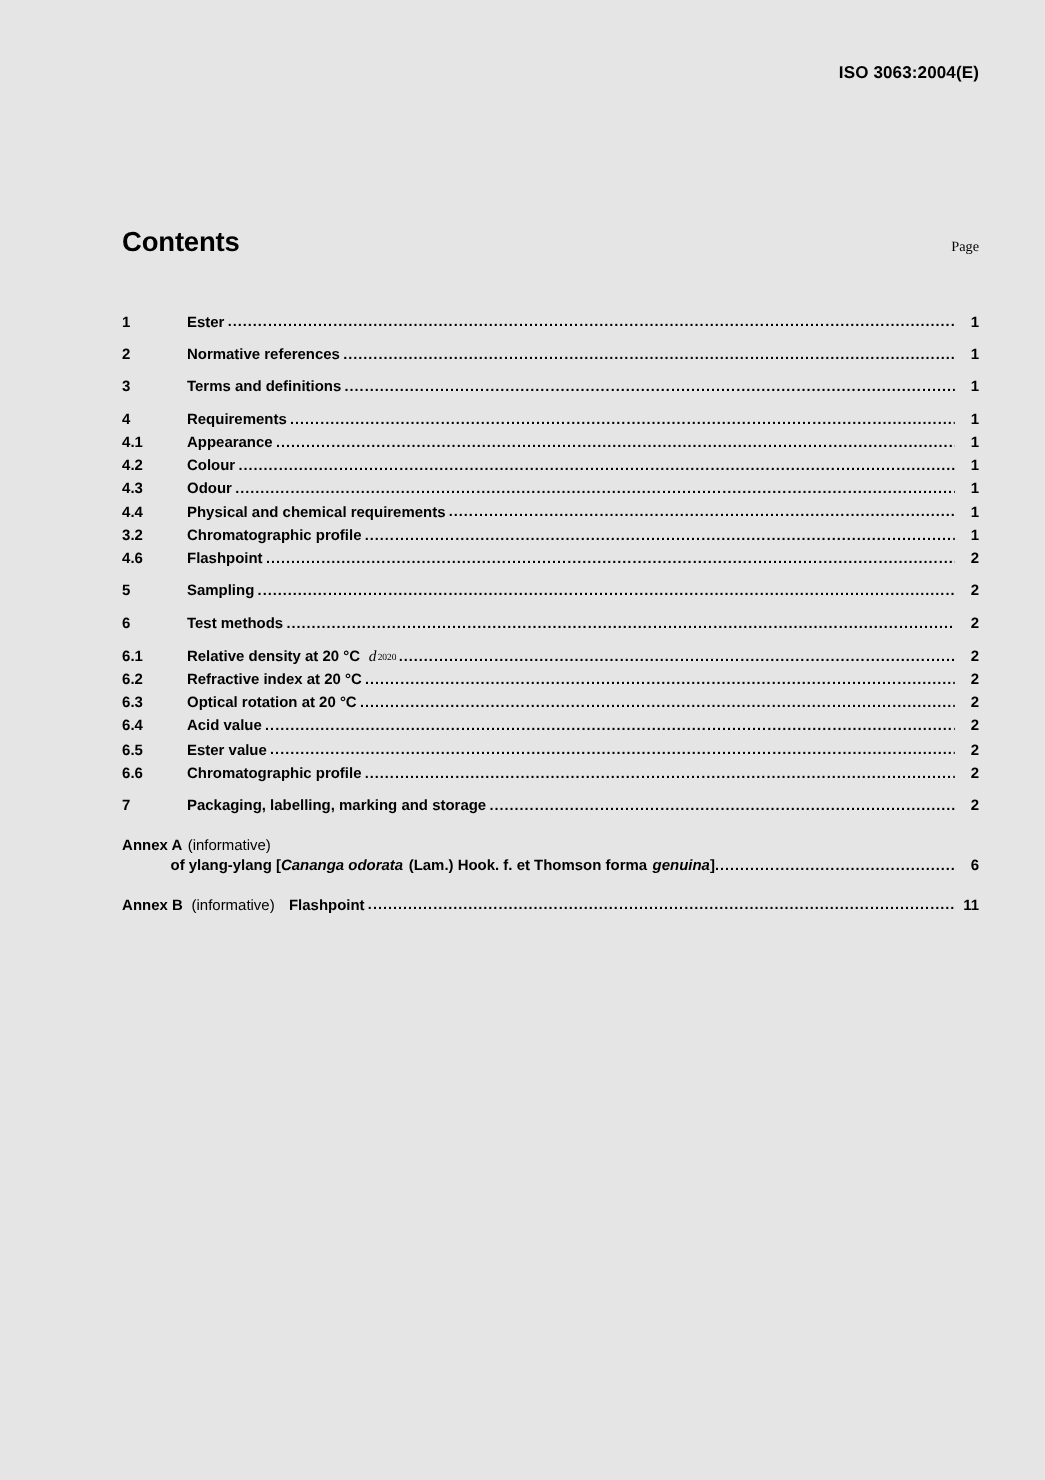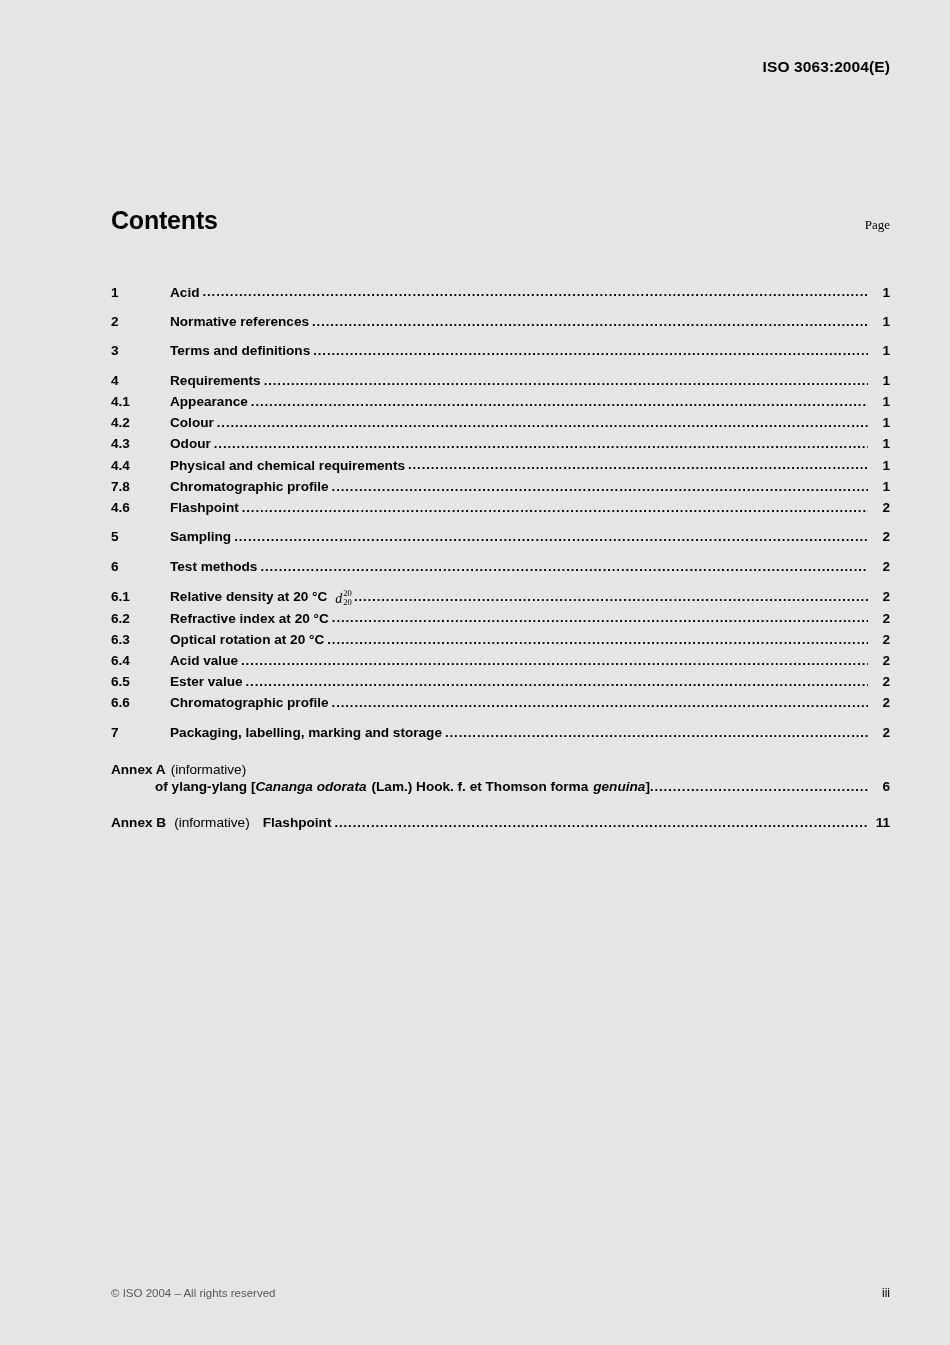--- a/index.html
+++ b/index.html
@@ -139,21 +139,21 @@
     font-family: "Liberation Serif", serif;
     font-style: italic;
     font-weight: normal;
     font-size: 14px;
     padding: 0 2px 0 5px;
     position: relative;
     top: 1px;
   }
   .dsym .stack {
     display: inline-flex;
-    flex-direction: column;
+    flex-direction: row;
     font-size: 8.6px;
     line-height: 1.05;
     font-style: normal;
     padding-left: 1px;
     position: relative;
     top: -0.5px;
   }
   .dsym .stack span { font-style: normal; }
 
   
@@ -183,21 +183,21 @@
   <div class="contents-head">
     <div class="contents-title">Contents</div>
     <div class="page-label">Page</div>
   </div>
 
   <div class="toc">
 
 
     <div class="toc-row gap-lg">
       <span class="toc-num">1</span>
-      <span class="toc-text">Acid</span>
+      <span class="toc-text">Ester</span>
       <span class="leader"></span>
       <span class="toc-page">1</span>
     </div>
 
     <div class="toc-row gap-lg">
       <span class="toc-num">2</span>
       <span class="toc-text">Normative references</span>
       <span class="leader"></span>
       <span class="toc-page">1</span>
     </div>
@@ -238,21 +238,21 @@
     </div>
 
     <div class="toc-row gap-sm">
       <span class="toc-num">4.4</span>
       <span class="toc-text">Physical and chemical requirements</span>
       <span class="leader"></span>
       <span class="toc-page">1</span>
     </div>
 
     <div class="toc-row gap-sm">
-      <span class="toc-num">7.8</span>
+      <span class="toc-num">3.2</span>
       <span class="toc-text">Chromatographic profile</span>
       <span class="leader"></span>
       <span class="toc-page">1</span>
     </div>
 
     <div class="toc-row gap-sm">
       <span class="toc-num">4.6</span>
       <span class="toc-text">Flashpoint</span>
       <span class="leader"></span>
       <span class="toc-page">2</span>
@@ -358,18 +358,14 @@
       <span class="sp"></span>
       <span class="sp"></span>
       <span class="toc-text">Flashpoint</span>
       <span class="leader"></span>
       <span class="toc-page">11</span>
     </div>
 
 
   </div>
 
-  <div class="doc-footer">
-    <span>© ISO 2004 – All rights reserved</span>
-    <span class="folio">iii</span>
-  </div>
 
 </div>
 
 </body></html>

